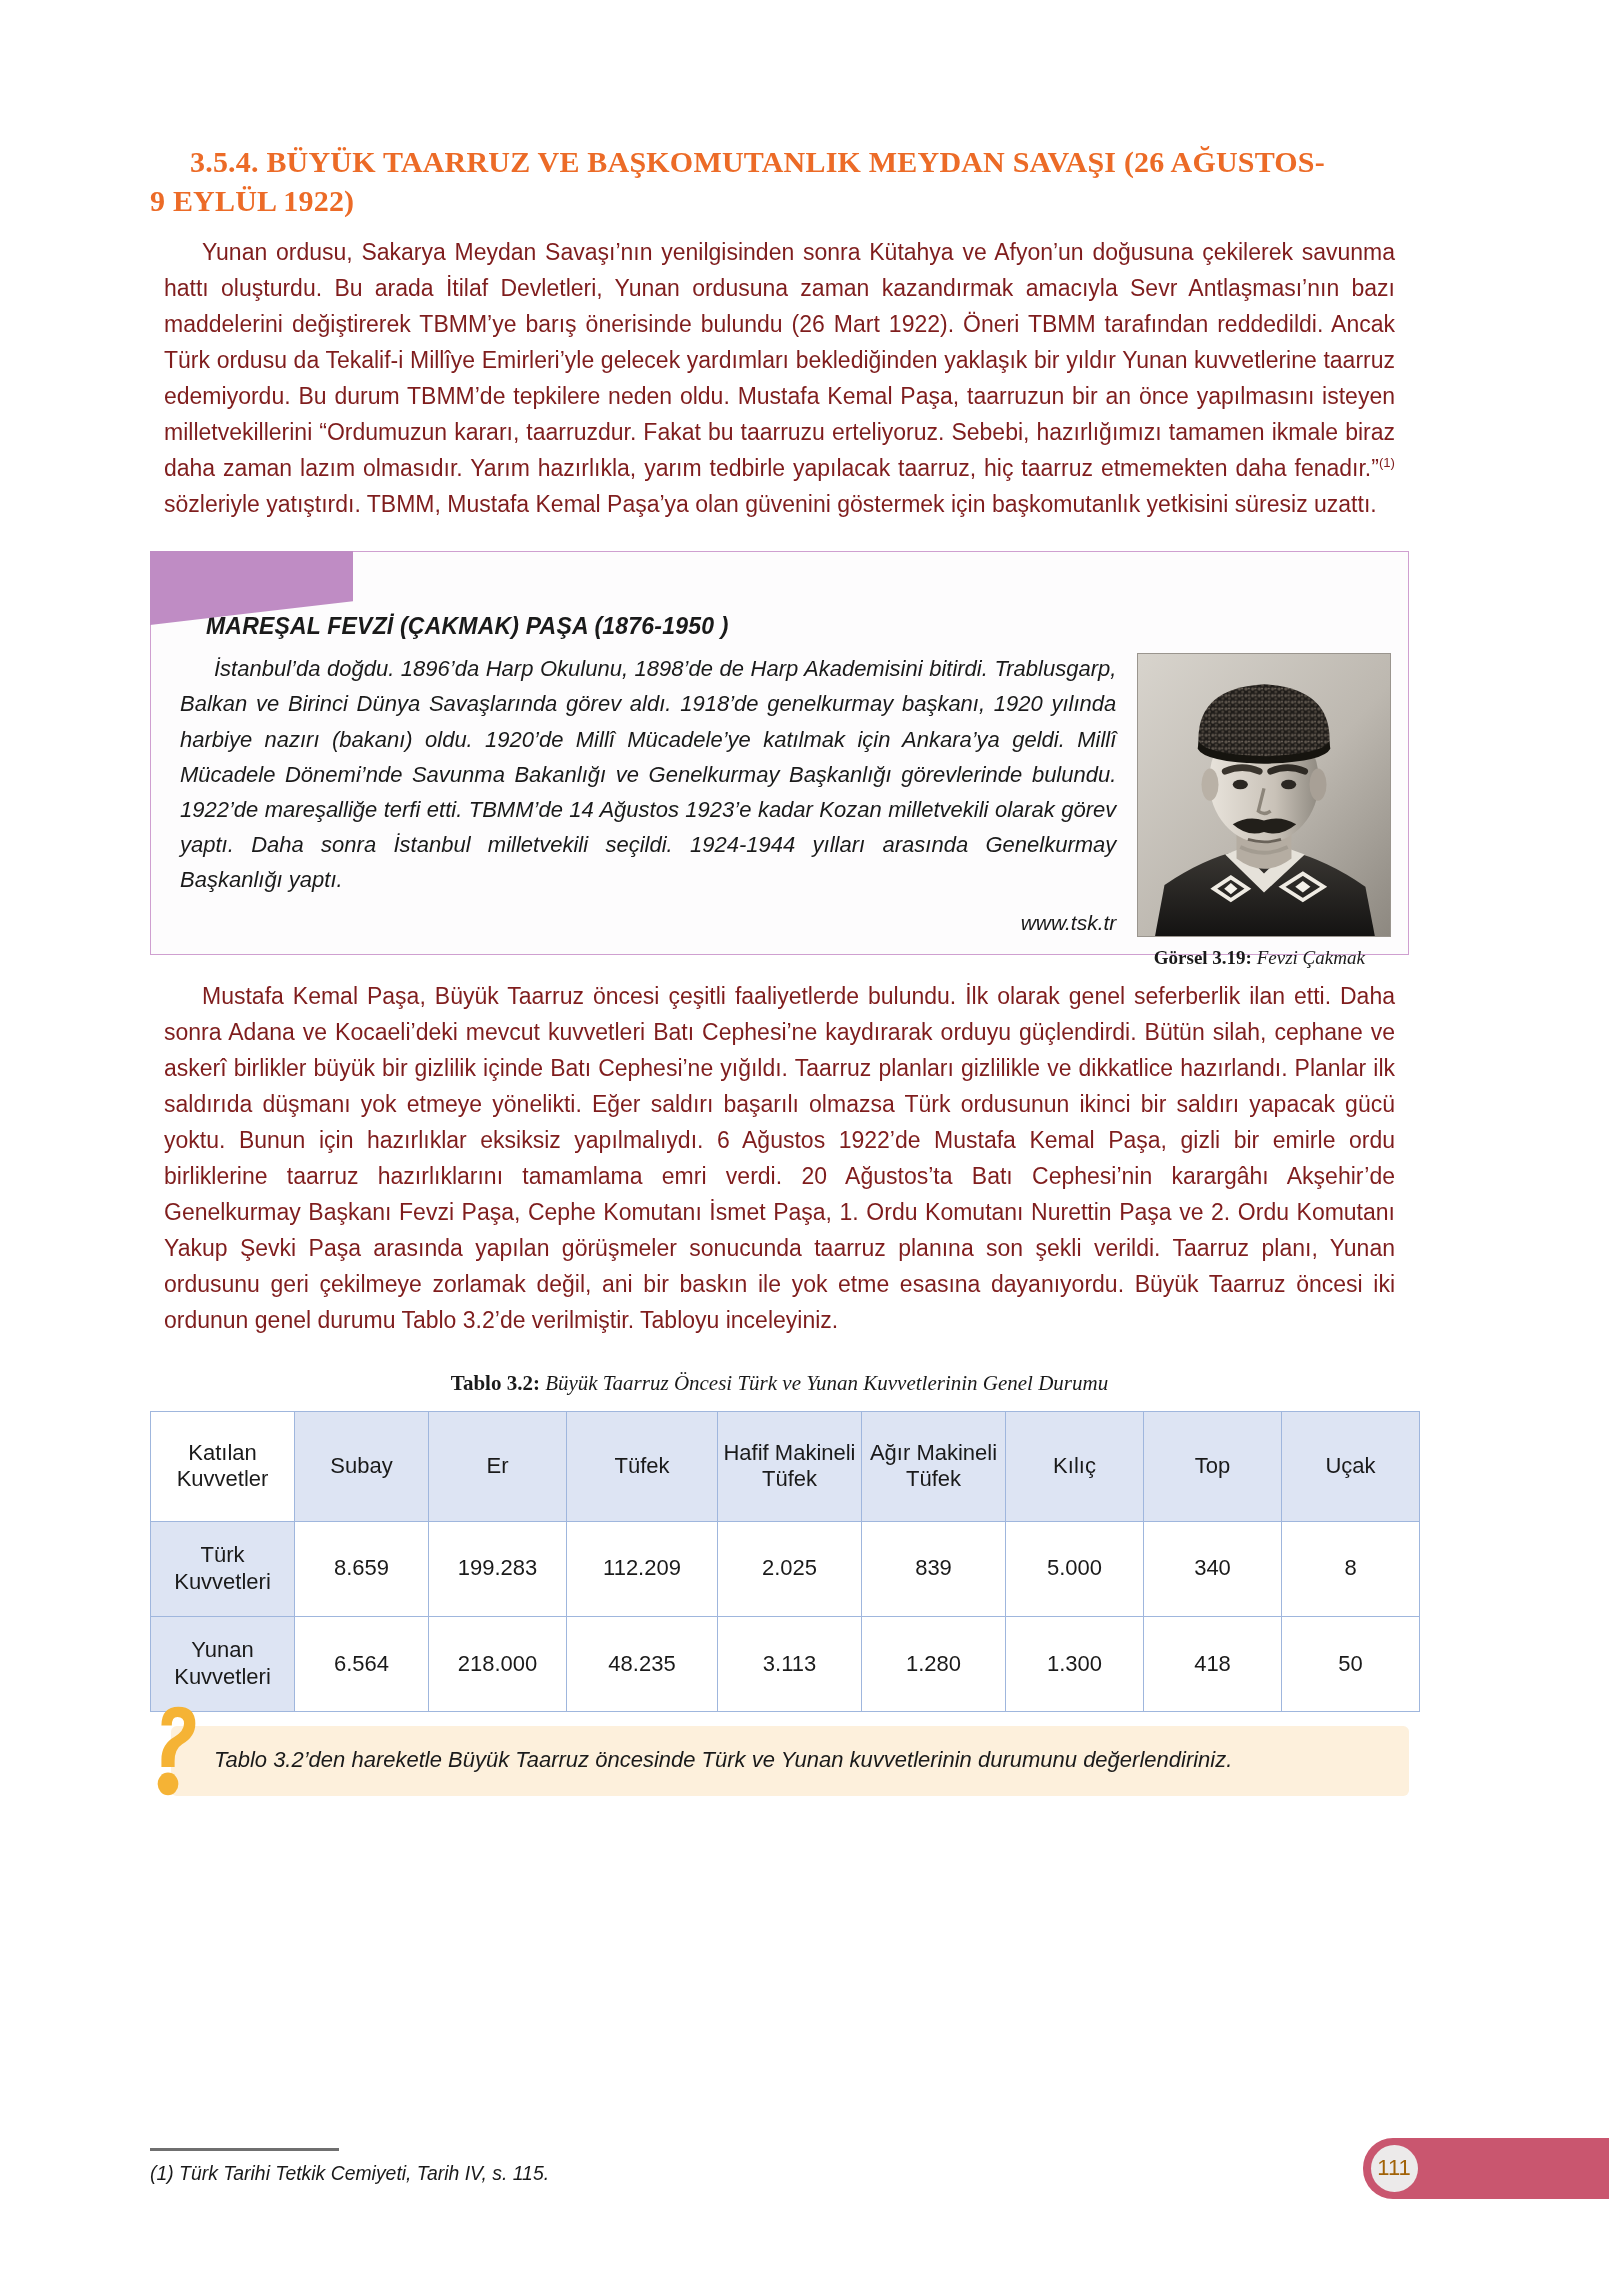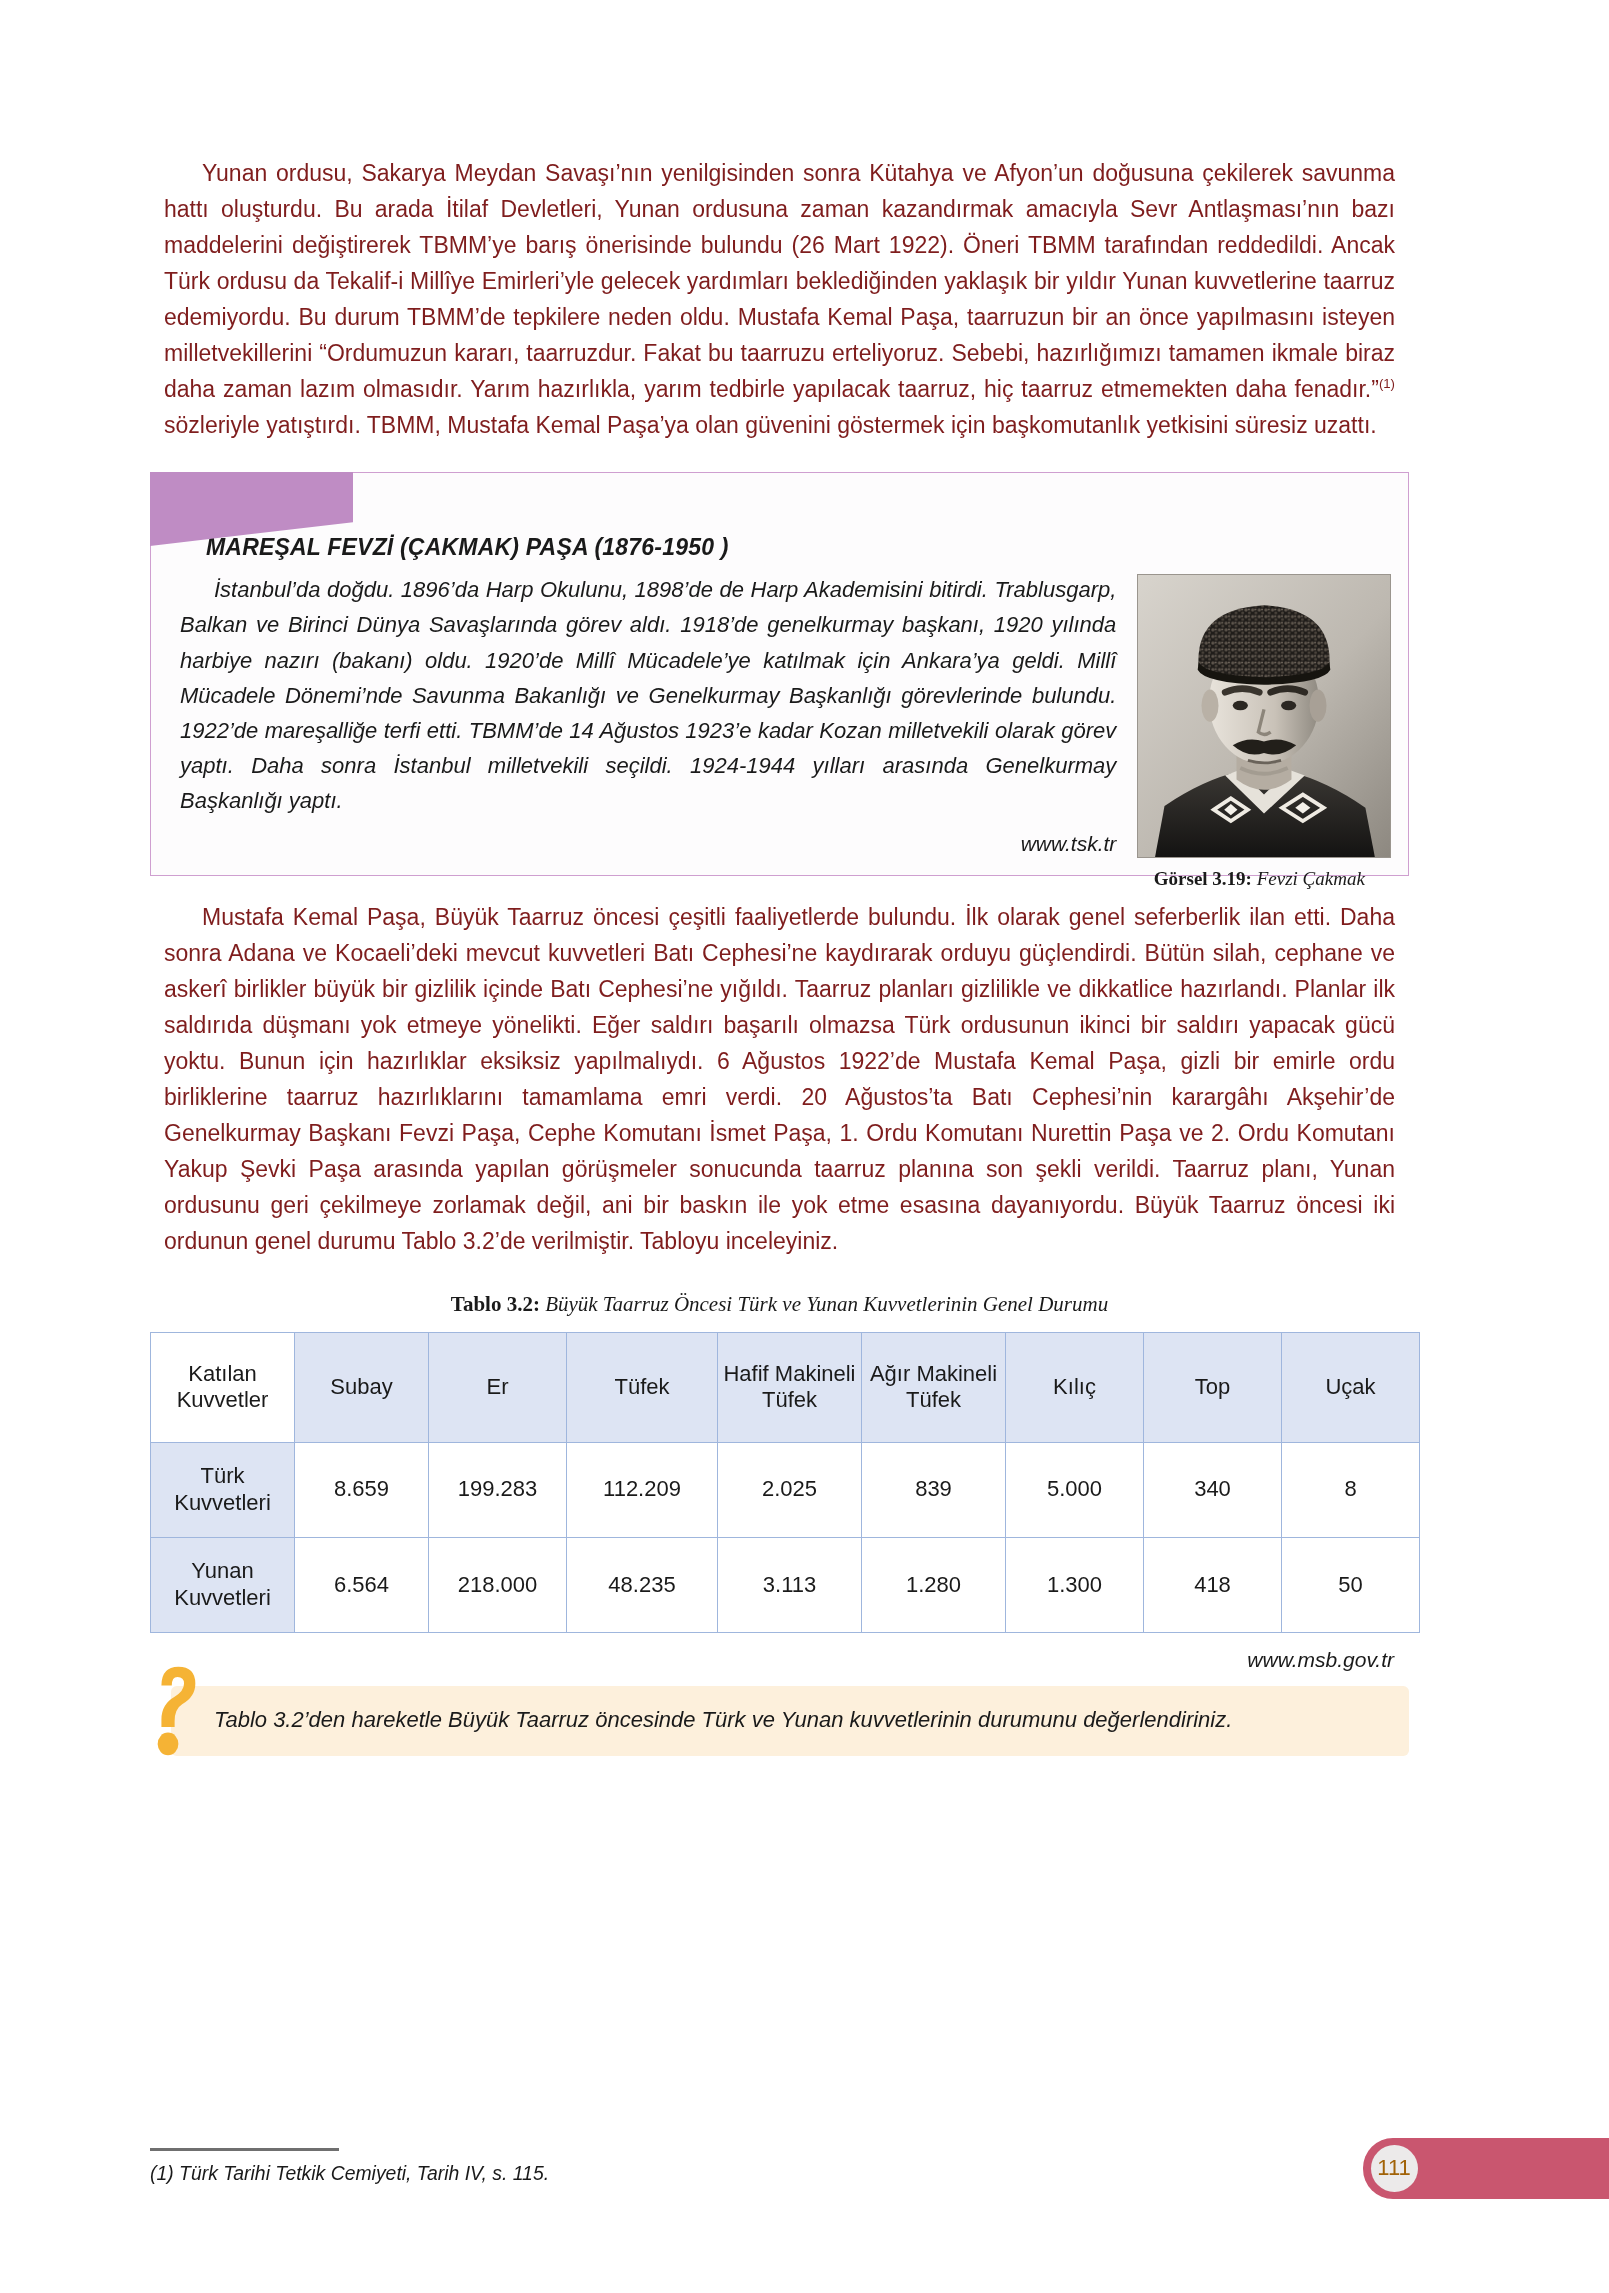--- a/index.html
+++ b/index.html
@@ -281,20 +281,24 @@
     font-family: Liberation Sans, sans-serif;
   }
 </style>
 </head>
 <body>
 
 <div class="page">
 
   <div class="content">
 
+    <h1 class="section-heading">
+      <span class="indent-first">3.5.4. BÜYÜK TAARRUZ VE BAŞKOMUTANLIK MEYDAN SAVAŞI (26 AĞUSTOS-</span><br>
+      <span>9 EYLÜL 1922)</span>
+    </h1>
 
     <p class="body-par indent"><span>Yunan ordusu, Sakarya Meydan Savaşı’nın yenilgisinden sonra Kütahya ve Afyon’un doğusuna çekilerek savunma hattı oluşturdu. Bu arada İtilaf Devletleri, Yunan ordusuna zaman kazandırmak amacıyla Sevr Antlaşması’nın bazı maddelerini değiştirerek TBMM’ye barış önerisinde bulundu (26 Mart 1922). Öneri TBMM tarafından reddedildi. Ancak Türk ordusu da Tekalif-i Millîye Emirleri’yle gelecek yardımları beklediğinden yaklaşık bir yıldır Yunan kuvvetlerine taarruz edemiyordu. Bu durum TBMM’de tepkilere neden oldu. Mustafa Kemal Paşa, taarruzun bir an önce yapılmasını isteyen milletvekillerini “Ordumuzun kararı, taarruzdur. Fakat bu taarruzu erteliyoruz. Sebebi, hazırlığımızı tamamen ikmale biraz daha zaman lazım olmasıdır. Yarım hazırlıkla, yarım tedbirle yapılacak taarruz, hiç taarruz etmemekten daha fenadır.”</span><span class="footnote-ref">(1)</span><span> sözleriyle yatıştırdı. TBMM, Mustafa Kemal Paşa’ya olan güvenini göstermek için başkomutanlık yetkisini süresiz uzattı.</span></p>
 
     <div class="taniyalim-wrap">
       <div class="taniyalim-tab"></div>
       <div class="taniyalim-tab-label">Tanıyalım</div>
 
       <div class="taniyalim-box">
 
         <div class="bio-title">MAREŞAL FEVZİ (ÇAKMAK) PAŞA (1876-1950 )</div>
@@ -422,21 +426,20 @@
           <td>48.235</td>
           <td>3.113</td>
           <td>1.280</td>
           <td>1.300</td>
           <td>418</td>
           <td>50</td>
         </tr>
       </tbody>
     </table>
 
-    <div class="table-source">www.msb.gov.tr</div>
 
     <div class="question-wrap">
       <div class="question-box"></div>
       <svg class="qmark" viewBox="0 0 56 104">
         <path d="M12 26 Q12 6 30 6 Q48 6 48 24 Q48 38 34 46 Q26 51 26 64 L26 70 L12 70 L12 62 Q12 46 26 38 Q36 32 36 24 Q36 17 29 17 Q23 17 23 26 Z" fill="#f5b335"></path>
         <ellipse cx="19" cy="88" rx="11" ry="12" fill="#f5b335"></ellipse>
       </svg>
       <div class="question-text">Tablo 3.2’den hareketle Büyük Taarruz öncesinde Türk ve Yunan kuvvetlerinin durumunu değerlendiriniz.</div>
     </div>
 

